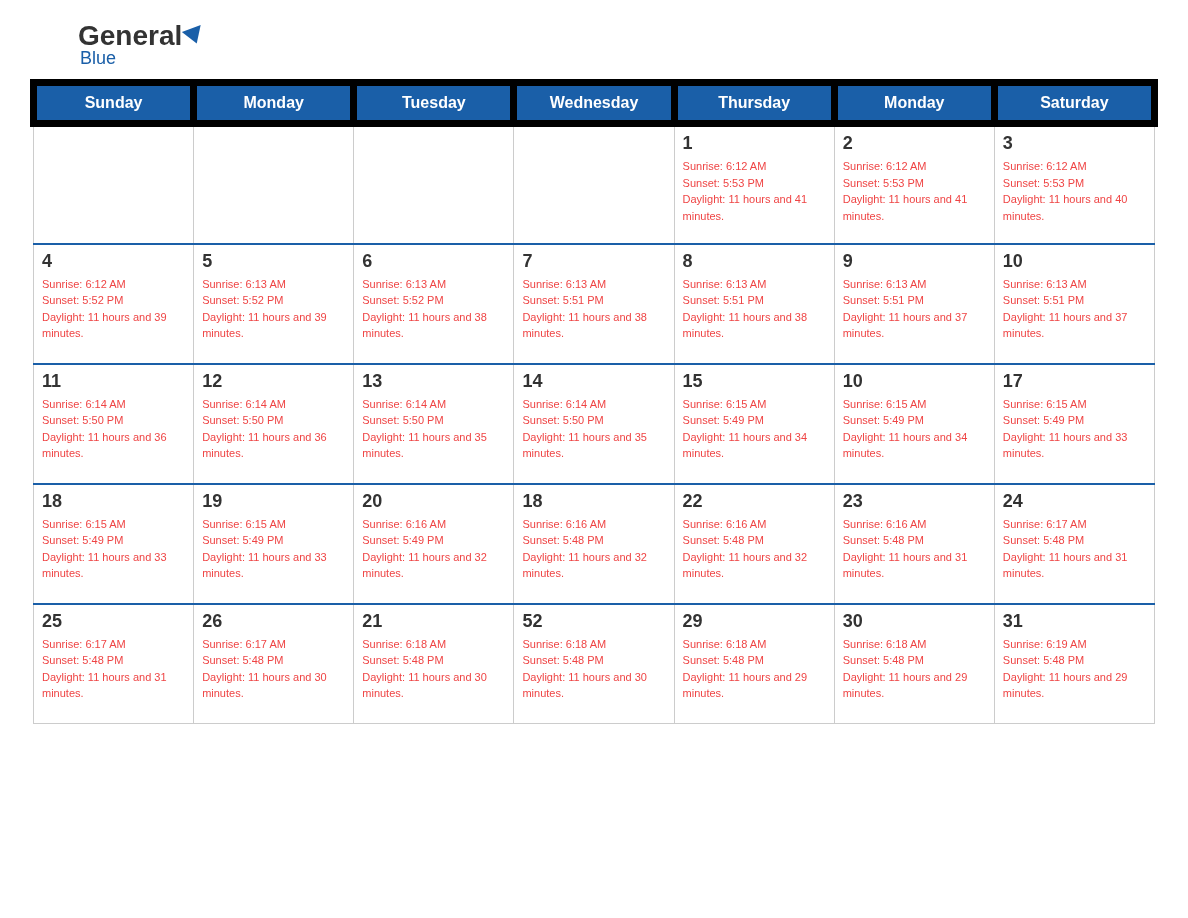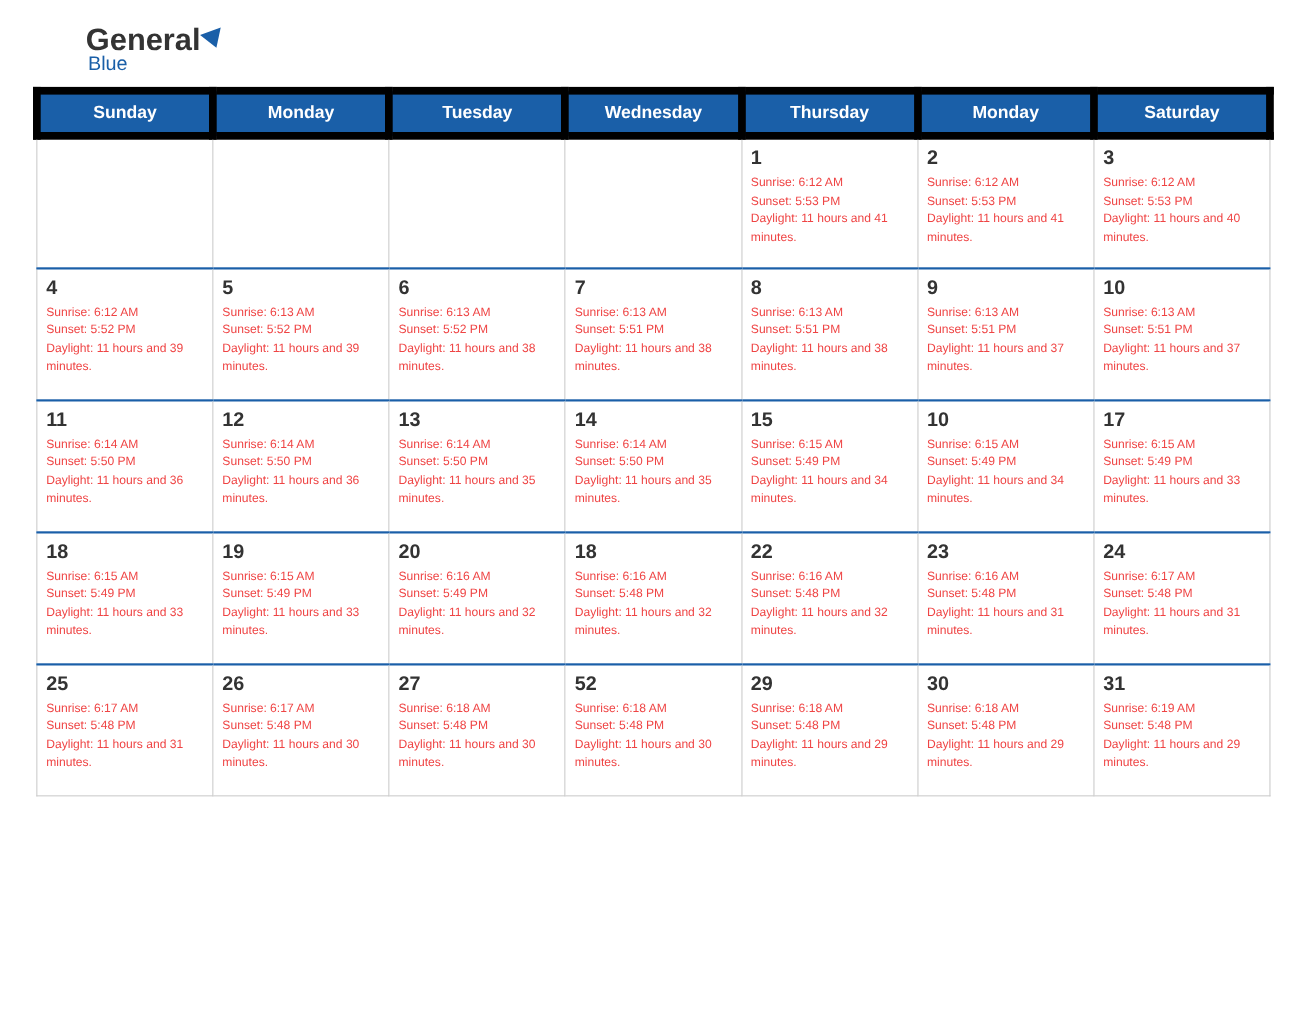--- a/index.html
+++ b/index.html
@@ -242,21 +242,21 @@
       <tr class="row-divider">
         <td>
           <span class="day-number">25</span>
           <div class="day-info">Sunrise: 6:17 AM<br>Sunset: 5:48 PM<br>Daylight: 11 hours and 31 minutes.</div>
         </td>
         <td>
           <span class="day-number">26</span>
           <div class="day-info">Sunrise: 6:17 AM<br>Sunset: 5:48 PM<br>Daylight: 11 hours and 30 minutes.</div>
         </td>
         <td>
-          <span class="day-number">27</span>
+          <span class="day-number">21</span>
           <div class="day-info">Sunrise: 6:18 AM<br>Sunset: 5:48 PM<br>Daylight: 11 hours and 30 minutes.</div>
         </td>
         <td>
           <span class="day-number">52</span>
           <div class="day-info">Sunrise: 6:18 AM<br>Sunset: 5:48 PM<br>Daylight: 11 hours and 30 minutes.</div>
         </td>
         <td>
           <span class="day-number">29</span>
           <div class="day-info">Sunrise: 6:18 AM<br>Sunset: 5:48 PM<br>Daylight: 11 hours and 29 minutes.</div>
         </td>

